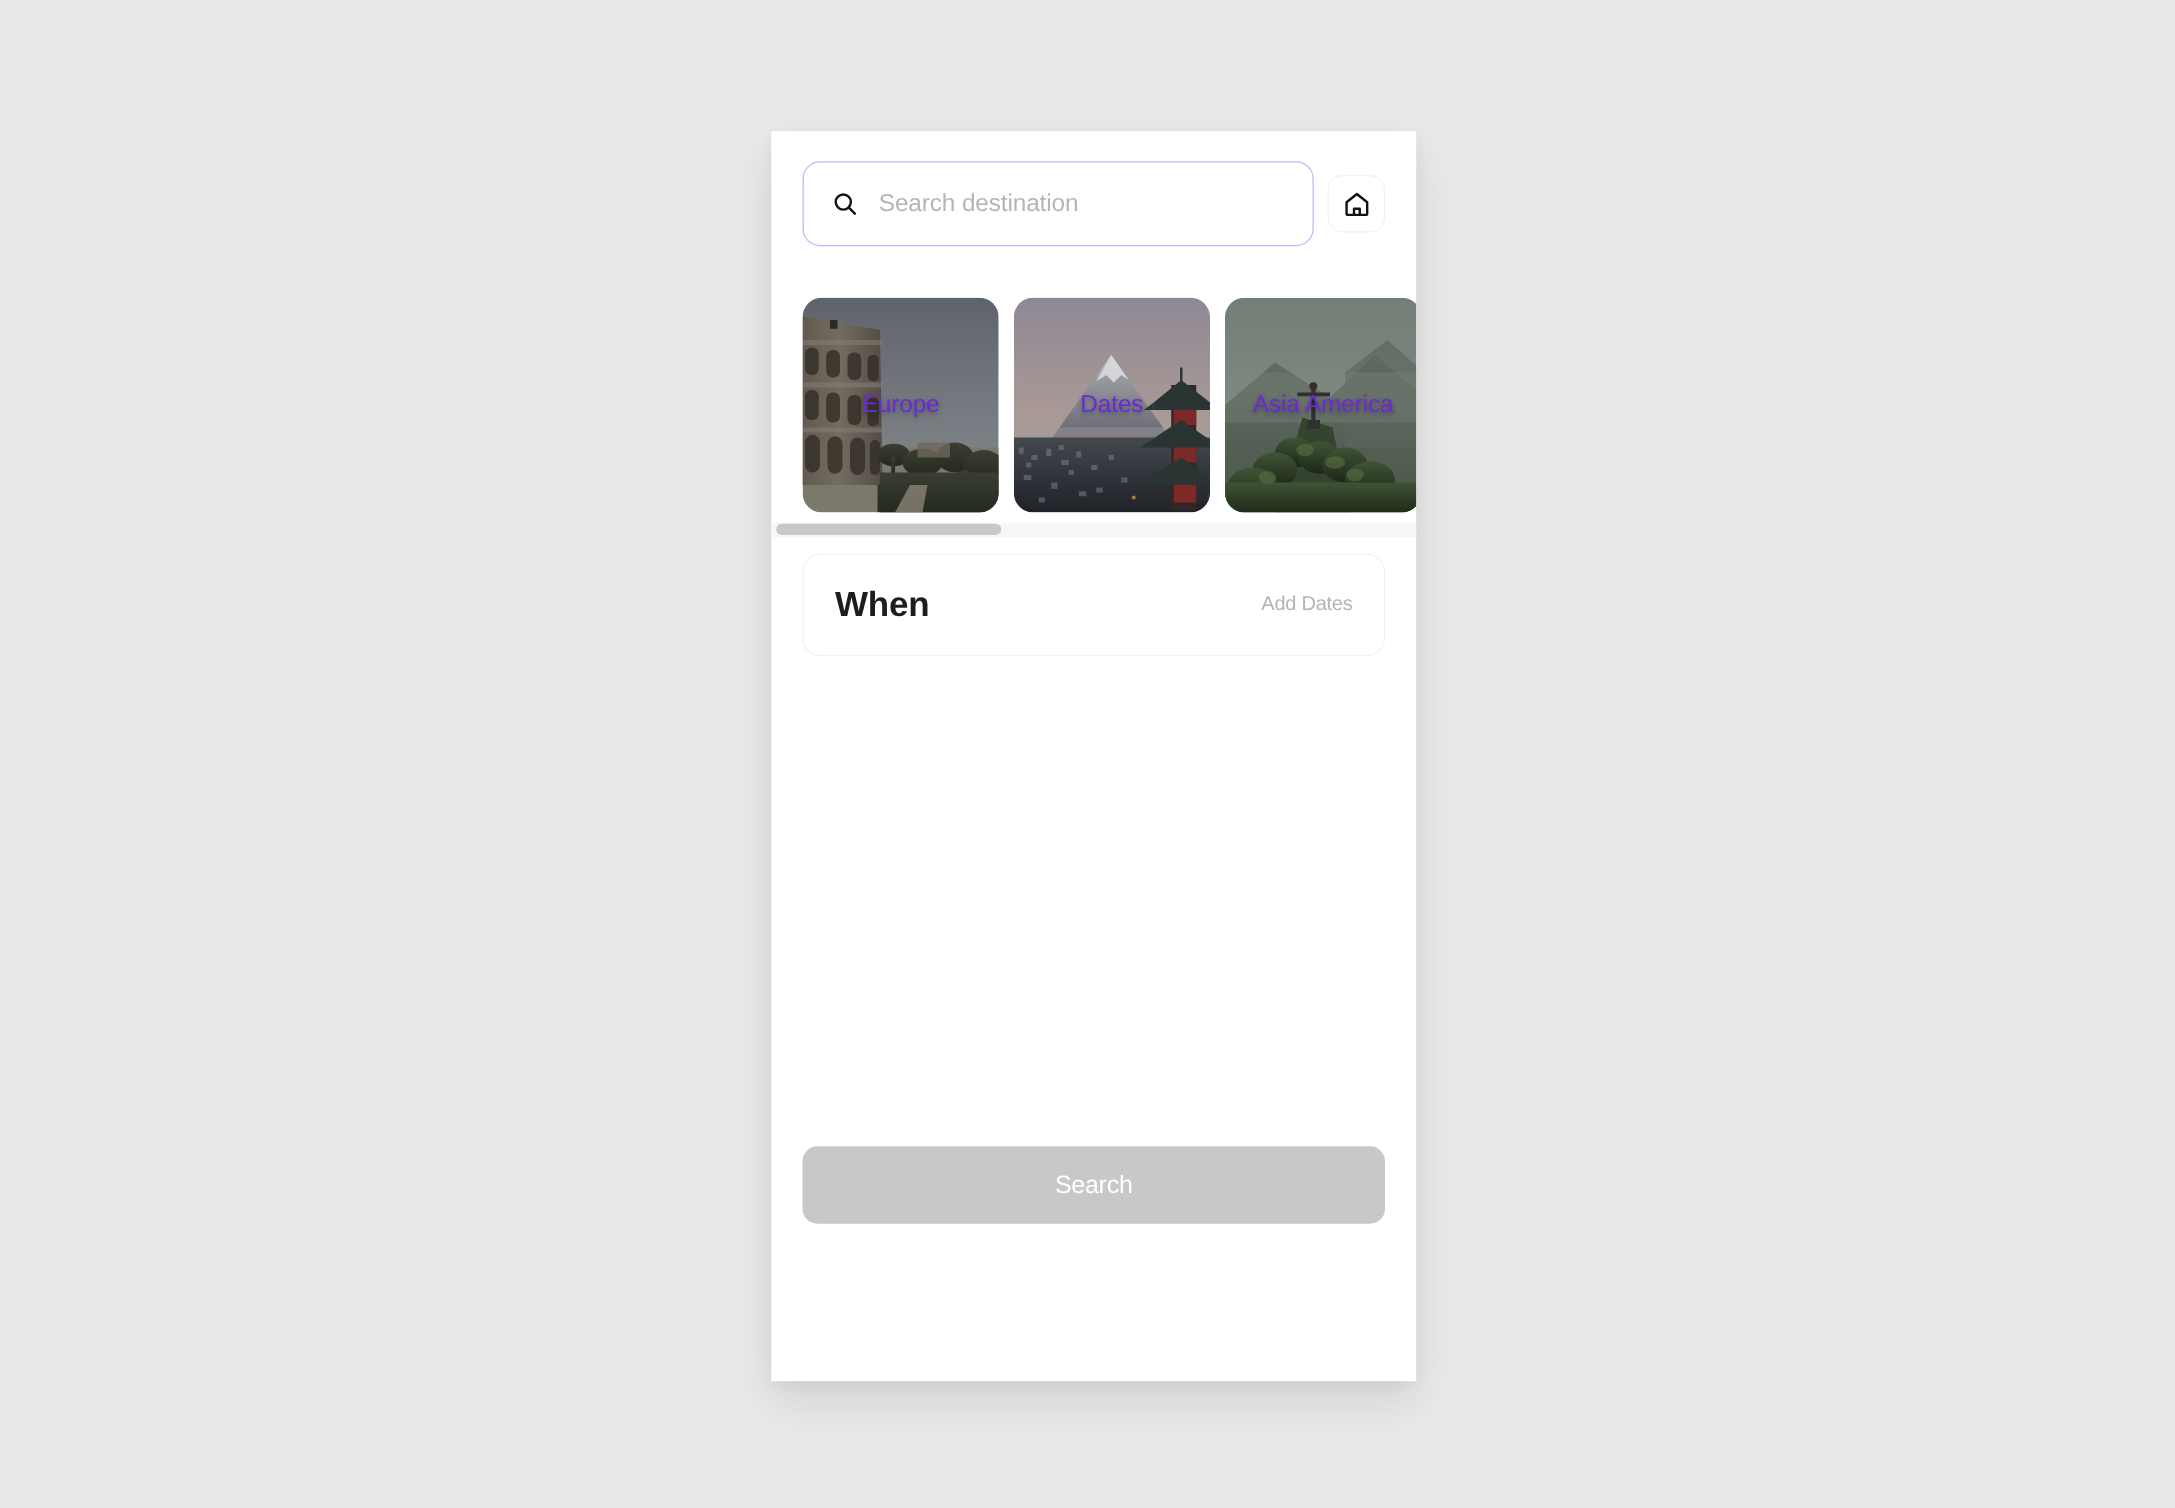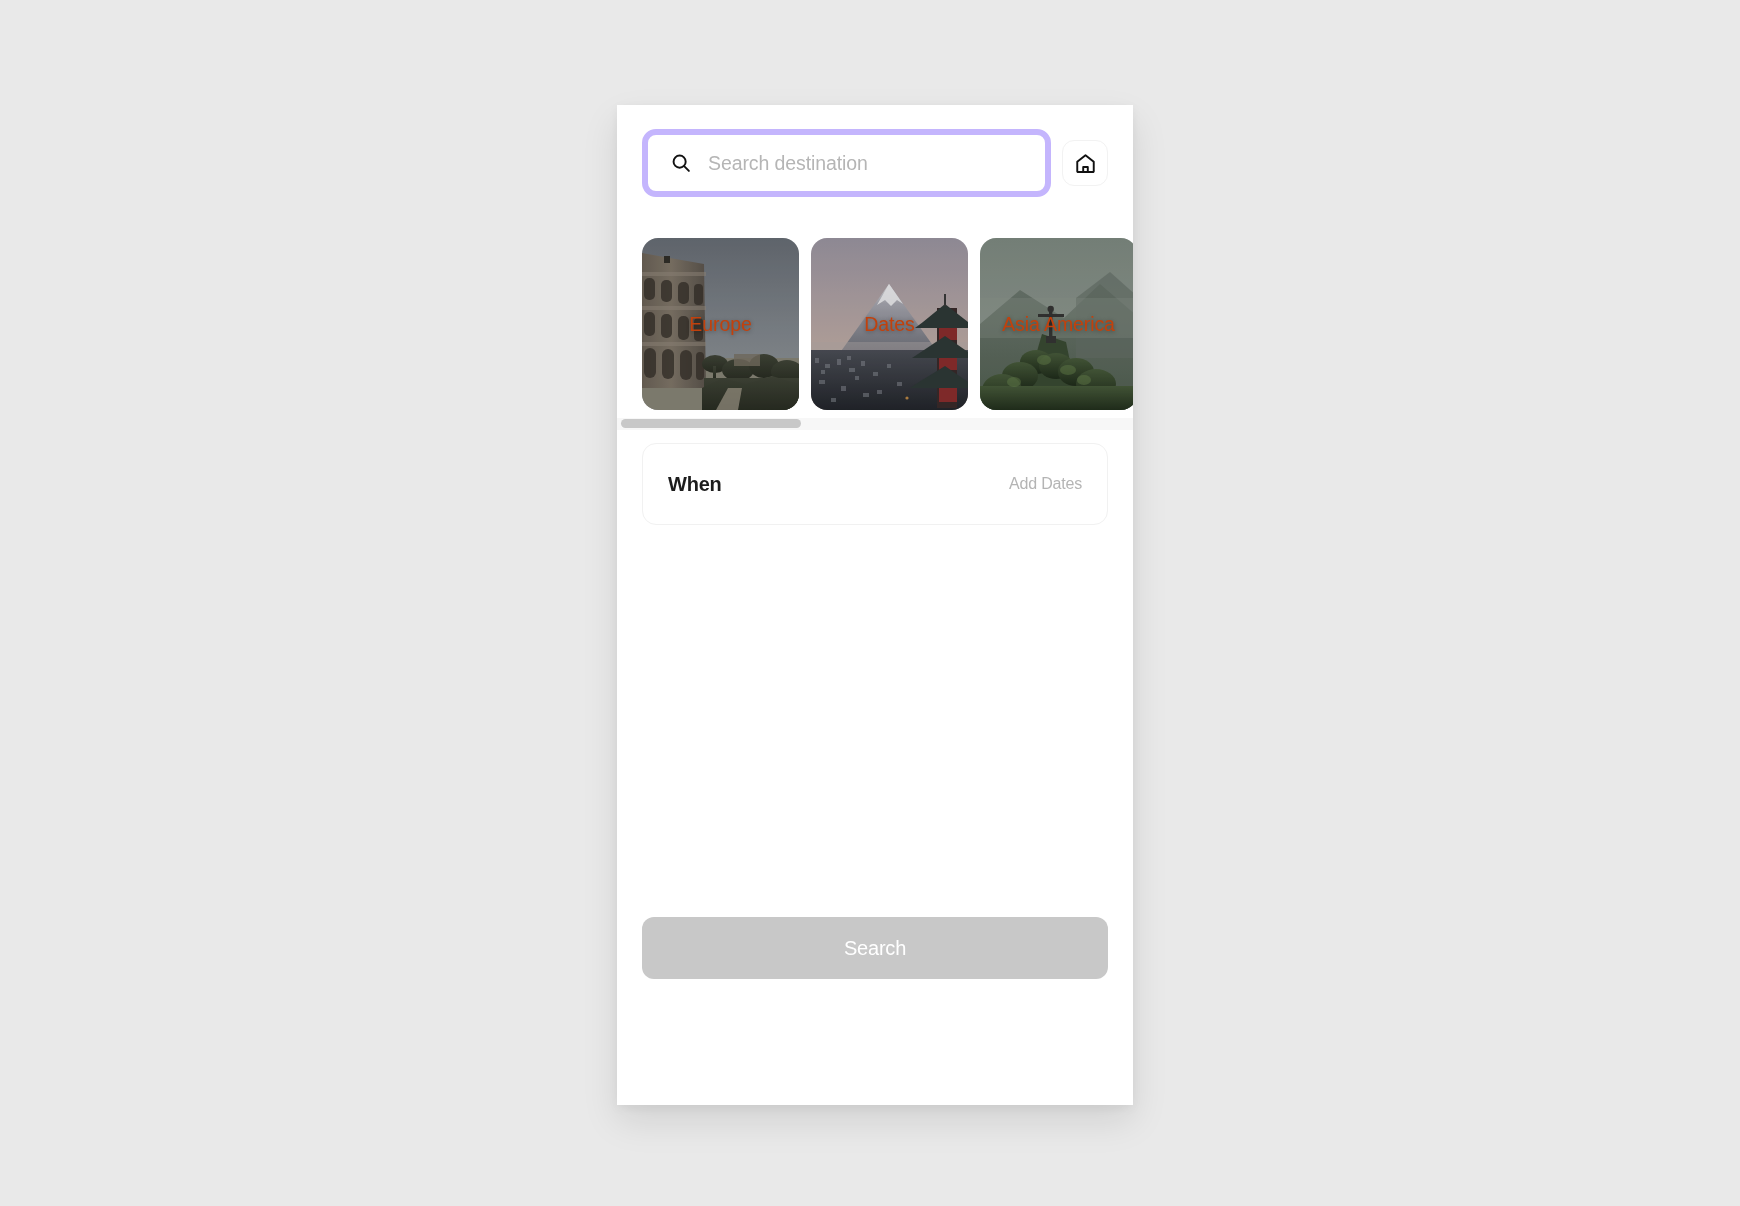--- a/index.html
+++ b/index.html
@@ -42,21 +42,21 @@
     width: 466px;
     height: 68px;
     display: flex;
     align-items: center;
     gap: 11px;
   }
 
   .search-field {
     flex: 1 1 auto;
     height: 68px;
-    border: 6px solid #c4b5fd;
+    border: 1px solid #c4b5fd;
     border-radius: 14px;
     background: #ffffff;
     display: flex;
     align-items: center;
     padding: 0 22px;
     gap: 16px;
   }
 
   .search-icon {
     flex: 0 0 auto;
@@ -116,21 +116,21 @@
     position: absolute;
     inset: 0;
   }
 
   .dest-card .label {
     position: absolute;
     left: 0; right: 0;
     top: 50%;
     transform: translateY(-50%);
     text-align: center;
-    color: #c2410c;
+    color: #6d28d9;
     font-size: 19.5px;
     line-height: 1.25;
     letter-spacing: -0.1px;
     text-shadow: 0 1px 4px rgba(0,0,0,0.35);
     padding: 0 4px;
     white-space: nowrap;
   }
   .dest-card .label.wrap { white-space: normal; }
 
   
@@ -165,21 +165,21 @@
     display: flex;
     align-items: center;
     justify-content: space-between;
     padding: 0 25px;
     cursor: pointer;
   }
   .option-card.when { top: 338px; }
   .option-card.who  { top: 444px; }
 
   .option-label {
-    font-size: 20px;
+    font-size: 28px;
     font-weight: bold;
     color: #1d1d1d;
     letter-spacing: -0.2px;
   }
 
   .option-value {
     font-size: 16px;
     color: #b4b4b4;
     letter-spacing: -0.2px;
   }

